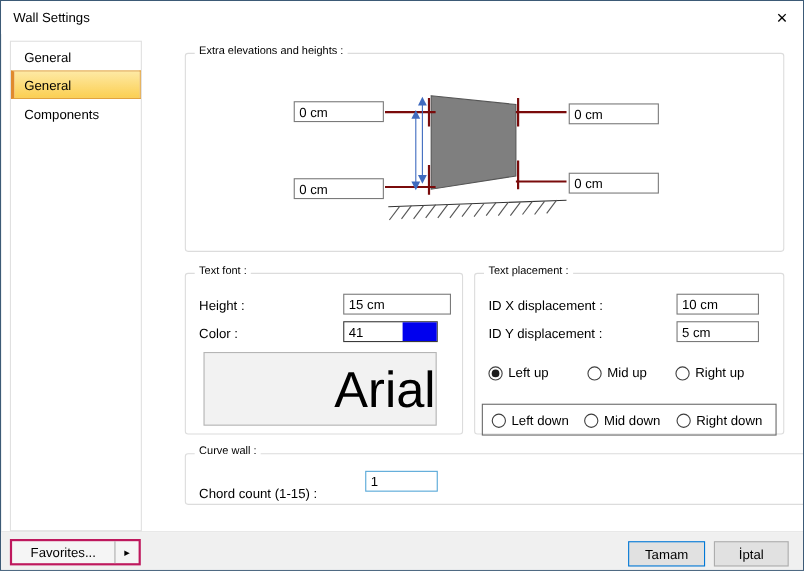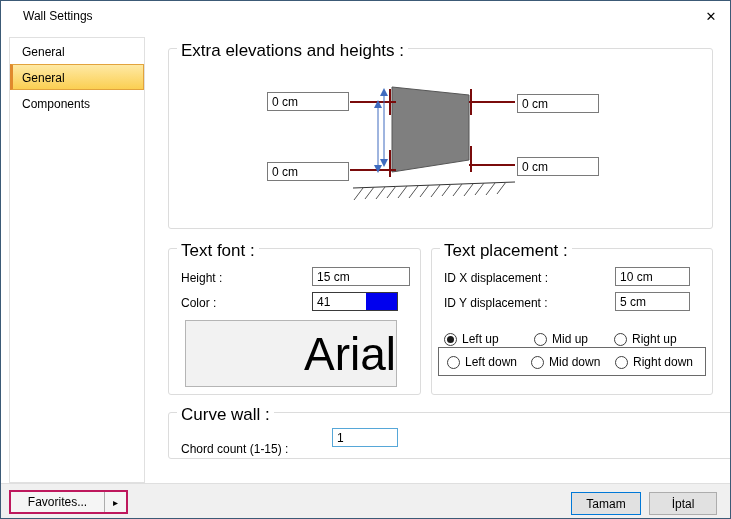--- a/index.html
+++ b/index.html
@@ -7,49 +7,49 @@
   body {
     font-family: "Liberation Sans", sans-serif;
     font-size: 12px;
     color: #000;
     background: #ffffff;
     border: 1px solid #3c5a76;
     position: relative;
     overflow: hidden;
   }
   
-  .titlebar { position: absolute; left: 11px; top: 0; right: 0; height: 30px; background: #fff; }
+  .titlebar { position: absolute; left: 0; top: 0; right: 0; height: 30px; background: #fff; }
   .title-text { position: absolute; left: 11px; top: 8px; font-size: 12px; }
   .close-btn {
     position: absolute; right: 6px; top: 4px; width: 26px; height: 22px;
     display: flex; align-items: center; justify-content: center;
     font-size: 13px; cursor: pointer; background: transparent; border: none;
   }
   
   .sidebar {
-    position: absolute; left: 8px; top: 36px; width: 136px; height: 446px;
+    position: absolute; left: 8px; top: 36px; width: 120px; height: 446px;
     background: #fff; border: 1px solid #e0e0e0;
   }
   .side-item {
     height: 26px; line-height: 26px; padding-left: 11px; cursor: pointer;
     border: 1px solid transparent;
   }
   .side-item.selected {
     background: linear-gradient(to bottom, #fee9a4, #fbcf52);
     border: 1px solid #e2a33d;
     border-left: 3px solid #e08a2d;
     padding-left: 9px;
   }
   
   .groupbox {
     position: absolute; border: 1px solid #dcdcdc; border-radius: 3px; background: #fff;
   }
   .gb-title {
     position: absolute; top: -8px; left: 8px; background: #fff; padding: 0 4px;
-    font-size: 17px; white-space: nowrap;
+    font-size: 10px; white-space: nowrap;
   }
   
   .tfield {
     position: absolute; height: 19px; border: 1px solid #7a7a7a; background: #fff;
     font-family: "Liberation Sans", sans-serif; font-size: 12px; padding: 0 4px; outline: none;
   }
   .tfield.focused { border: 1px solid #56a7d8; }
   .lbl { position: absolute; white-space: nowrap; }
   
   .diagram-svg { position: absolute; left: 0; top: 0; }
@@ -71,21 +71,21 @@
   .radio-item { position: absolute; display: flex; align-items: center; gap: 5px; cursor: pointer; }
   .radio {
     width: 13px; height: 13px; border: 1px solid #3f3f3f; border-radius: 50%;
     background: #fff; position: relative; flex: 0 0 auto;
   }
   .radio.checked::after {
     content: ""; position: absolute; left: 2px; top: 2px; width: 7px; height: 7px;
     background: #1c1c1c; border-radius: 50%;
   }
   .down-box {
-    position: absolute; left: 6px; top: 98px; width: 268px; height: 29px;
+    position: absolute; left: 6px; top: 118px; width: 268px; height: 29px;
     border: 1px solid #6a6a6a;
   }
   
   .footer-sep { position: absolute; left: 0; top: 482px; right: 0; height: 1px; background: #dfdfdf; }
   .footer { position: absolute; left: 0; top: 483px; right: 0; bottom: 0; background: #f0f0f0; }
   .fav-btn {
     position: absolute; left: 8px; top: 6px; width: 119px; height: 24px;
     border: 2px solid #be185d; background: #f5f5f5; display: flex; cursor: pointer;
   }
   .fav-main { flex: 1; display: flex; align-items: center; justify-content: center; font-size: 12px; }

